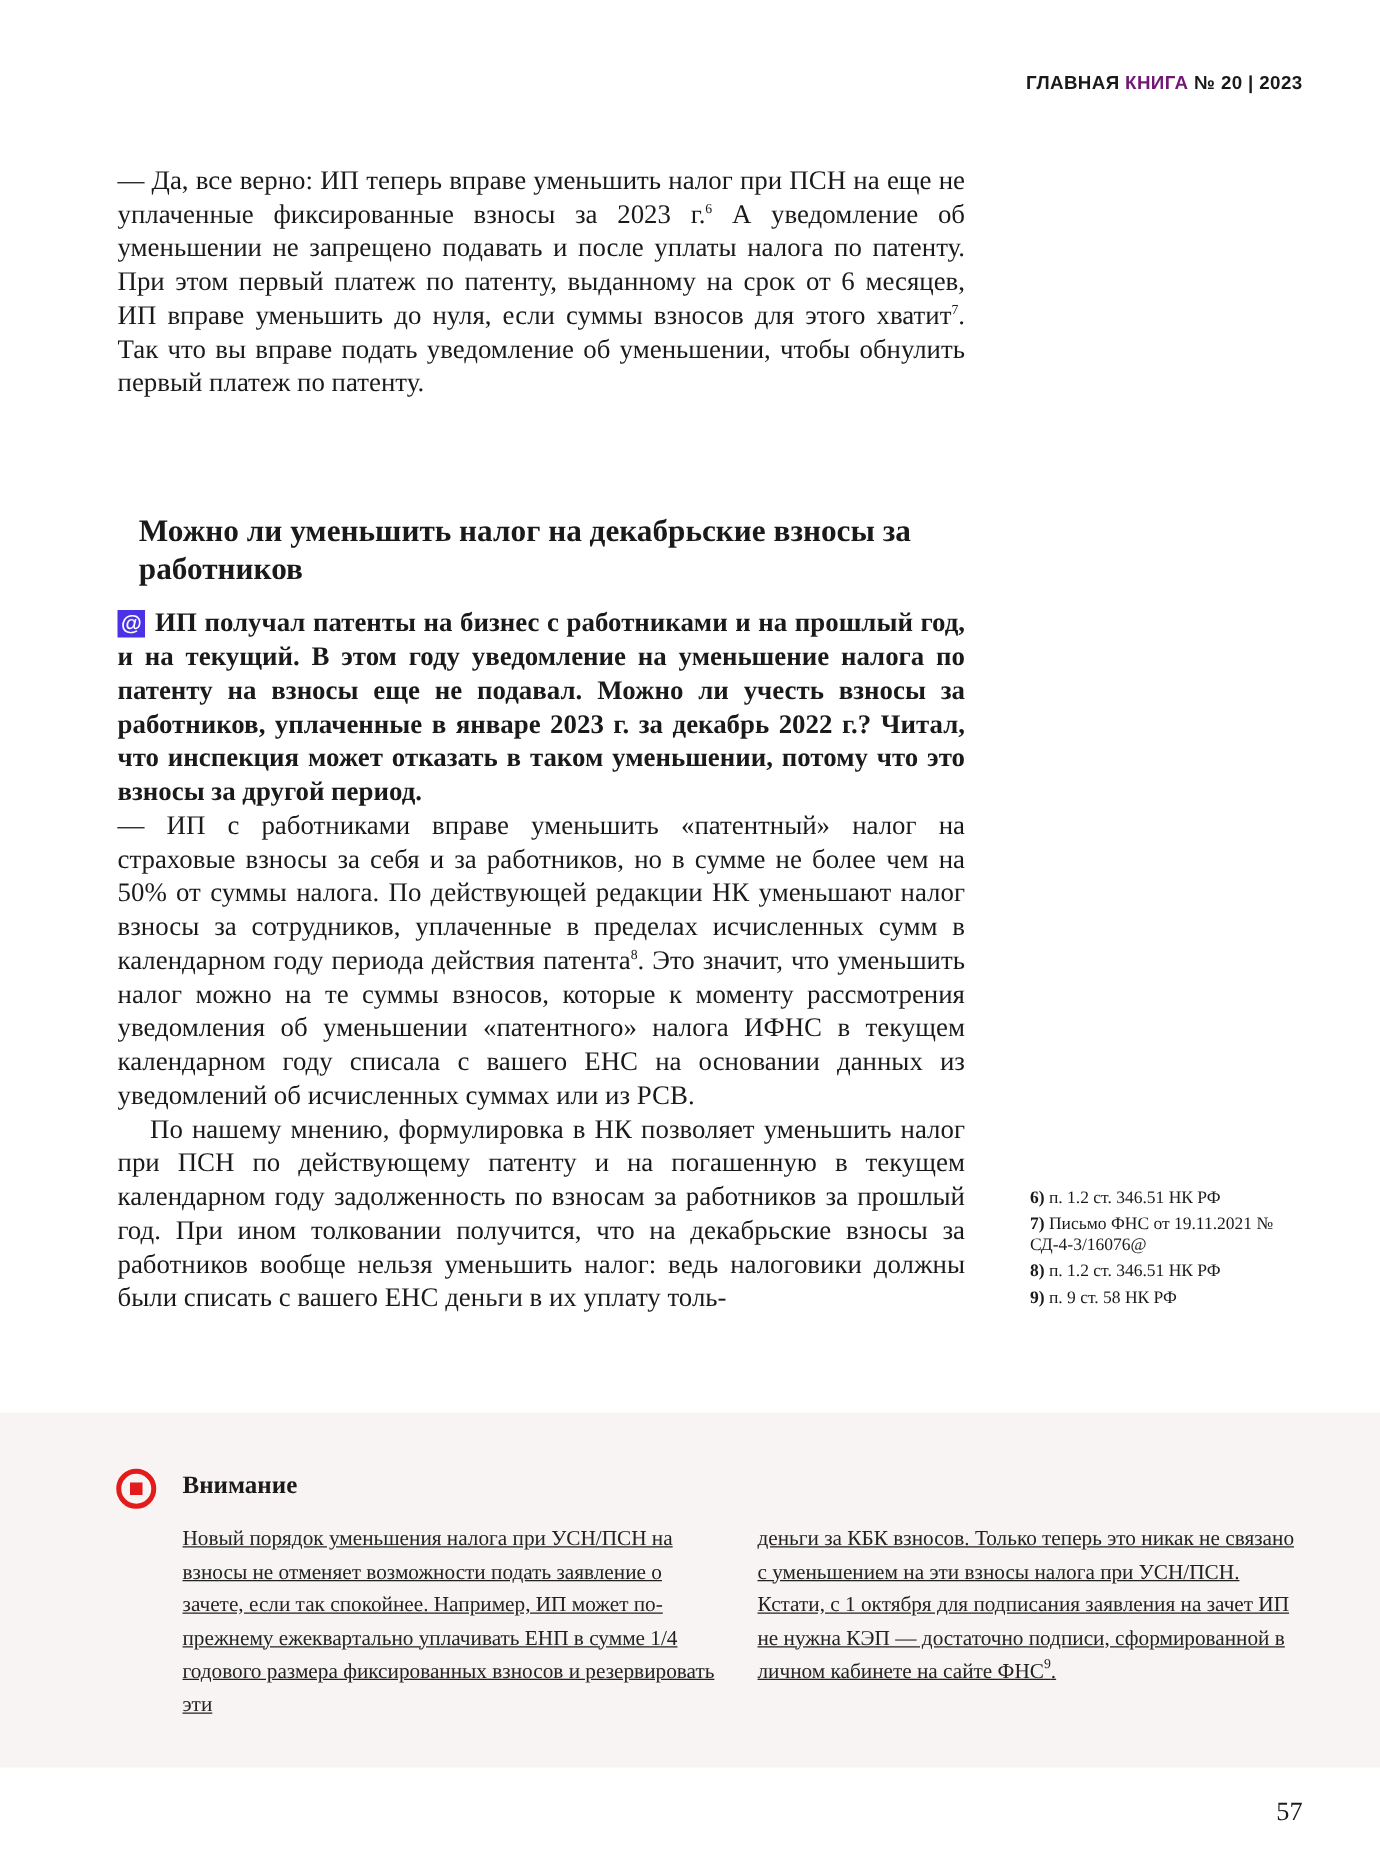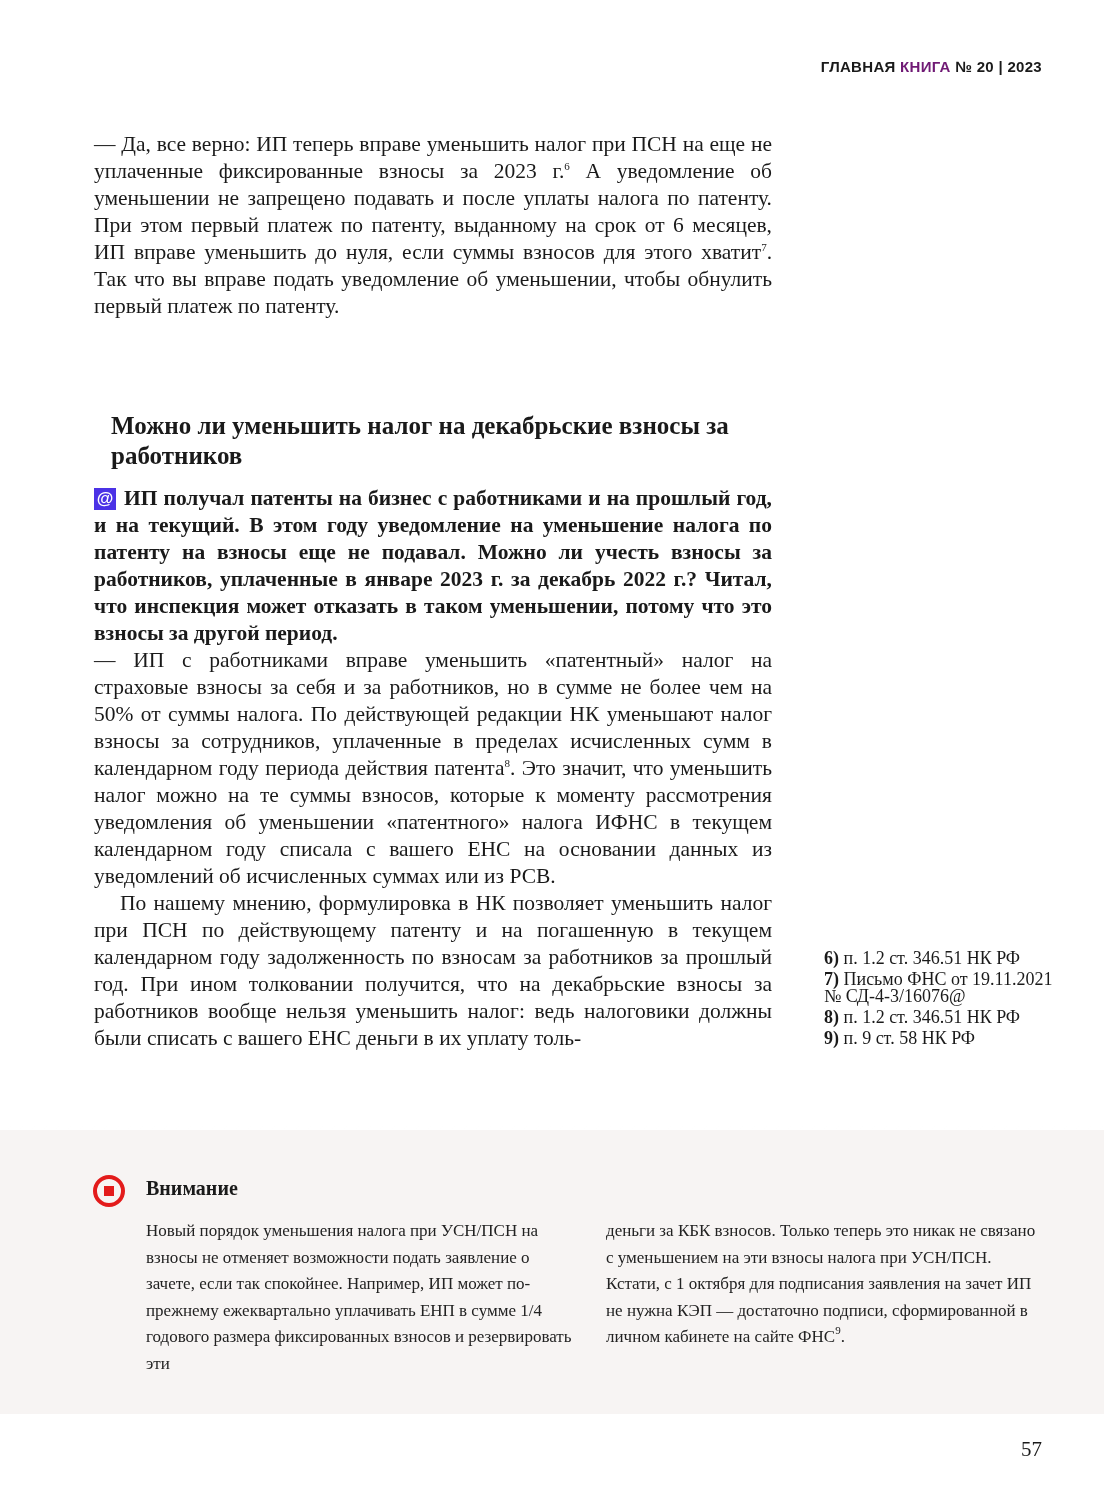--- a/index.html
+++ b/index.html
@@ -31,21 +31,21 @@
   .main2 p { margin: 0; }
   .at-icon {
     display: inline-block; width: 22px; height: 22px; background: #4b32e6;
     color: #fff; font-family: "Liberation Sans", "DejaVu Sans", sans-serif;
     font-size: 17px; line-height: 22px; text-align: center; font-weight: bold;
     vertical-align: 1px; margin-right: 8px; text-indent: 0;
   }
   sup { font-size: 11px; line-height: 0; vertical-align: 8px; }
   .footnotes {
     position: absolute; left: 824px; top: 950px; width: 230px;
-    font-size: 18px; line-height: 17px;
+    font-size: 14px; line-height: 17px;
   }
   .footnotes .fn { margin-bottom: 4px; }
   .footnotes b { font-weight: bold; }
   .attn {
     position: absolute; left: 0; top: 1130px; width: 1104px; height: 284px;
     background: #f7f4f3;
   }
   .attn-edge {
     position: absolute; left: 0; top: -6px; width: 1104px; height: 8px;
     background: radial-gradient(circle at 6px 0px, #ffffff 5px, transparent 5.5px);
@@ -57,21 +57,21 @@
   }
   .attn-icon::after {
     content: ""; position: absolute; left: 8px; top: 8px; width: 8px; height: 8px;
     background: #e31b1b; transform: scale(1.25);
   }
   .attn-title {
     position: absolute; left: 146px; top: 47px; font-size: 20px; font-weight: bold;
   }
   .attn-col {
     position: absolute; top: 88px; width: 430px;
-    font-size: 17px; line-height: 26.5px; color: #222;
+    font-size: 17px; line-height: 26.5px; color: #222; text-decoration: underline;
   }
   .attn-col.left { left: 146px; }
   .attn-col.right { left: 606px; }
   .page-num {
     position: absolute; right: 62px; top: 1437px; font-size: 21px; margin-left: 30px;
   }
 </style>
 </head>
 <body>
 

